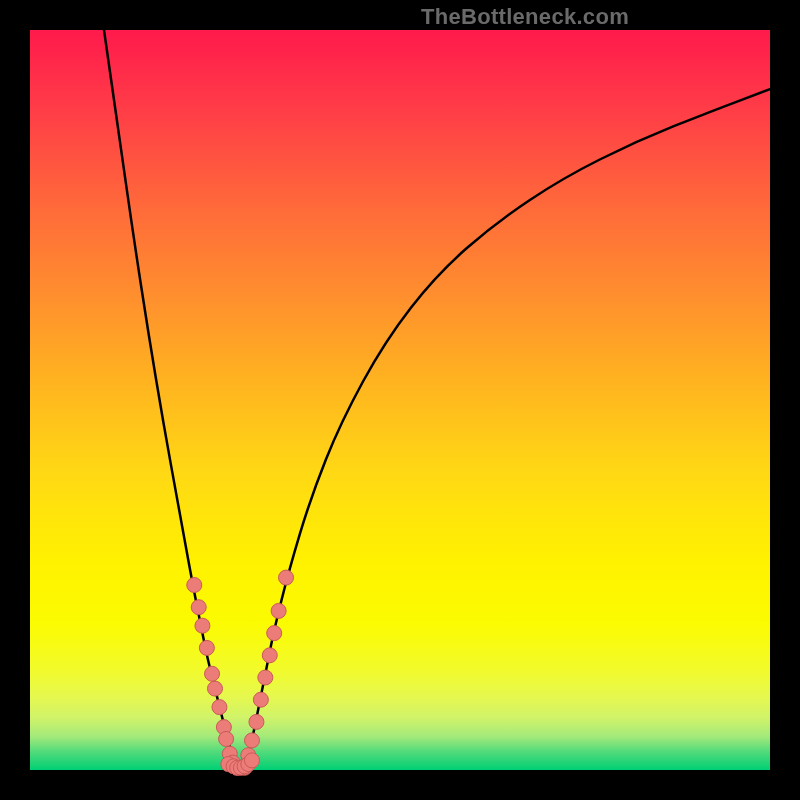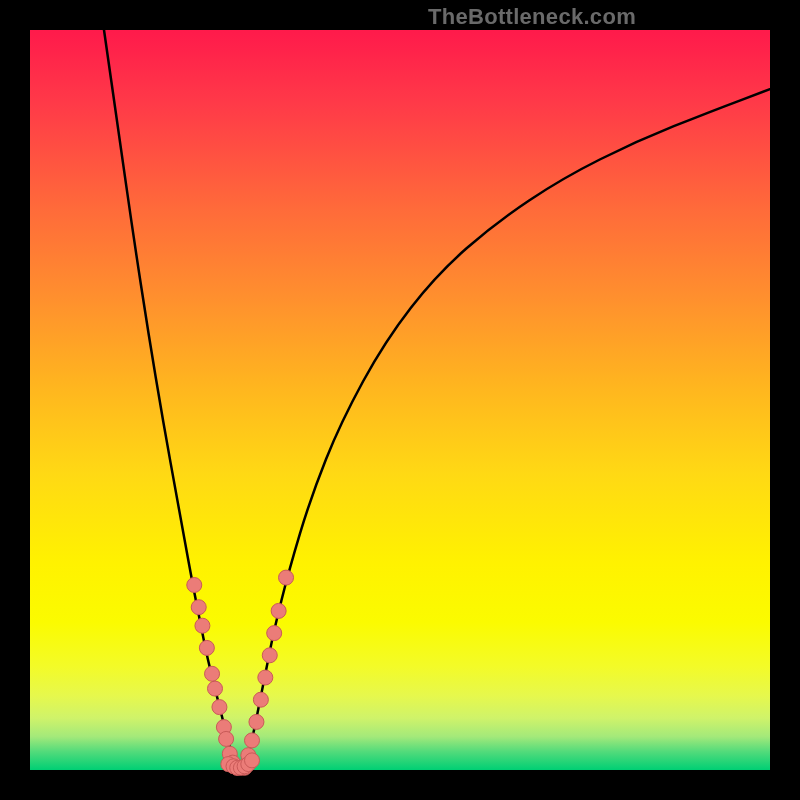--- a/index.html
+++ b/index.html
@@ -9,21 +9,20 @@
     height: 800px;
     overflow: hidden;
     background: #000;
     font-family: Arial, Helvetica, sans-serif;
   }
   .frame {
     position: relative;
     width: 639px;
     height: 800px;
     background: #000;
-    padding-left: 7px;
   }
   .watermark {
     position: absolute;
     top: 4px;
     right: 10px;
     color: #6a6a6a;
     font-size: 22px;
     font-weight: 600;
     letter-spacing: 0.3px;
     z-index: 5;

